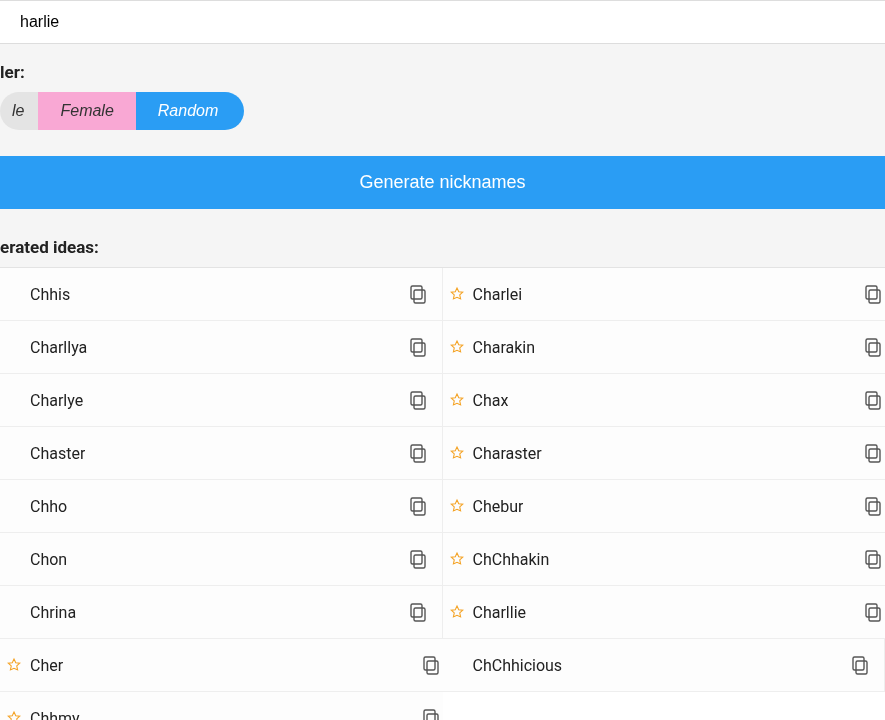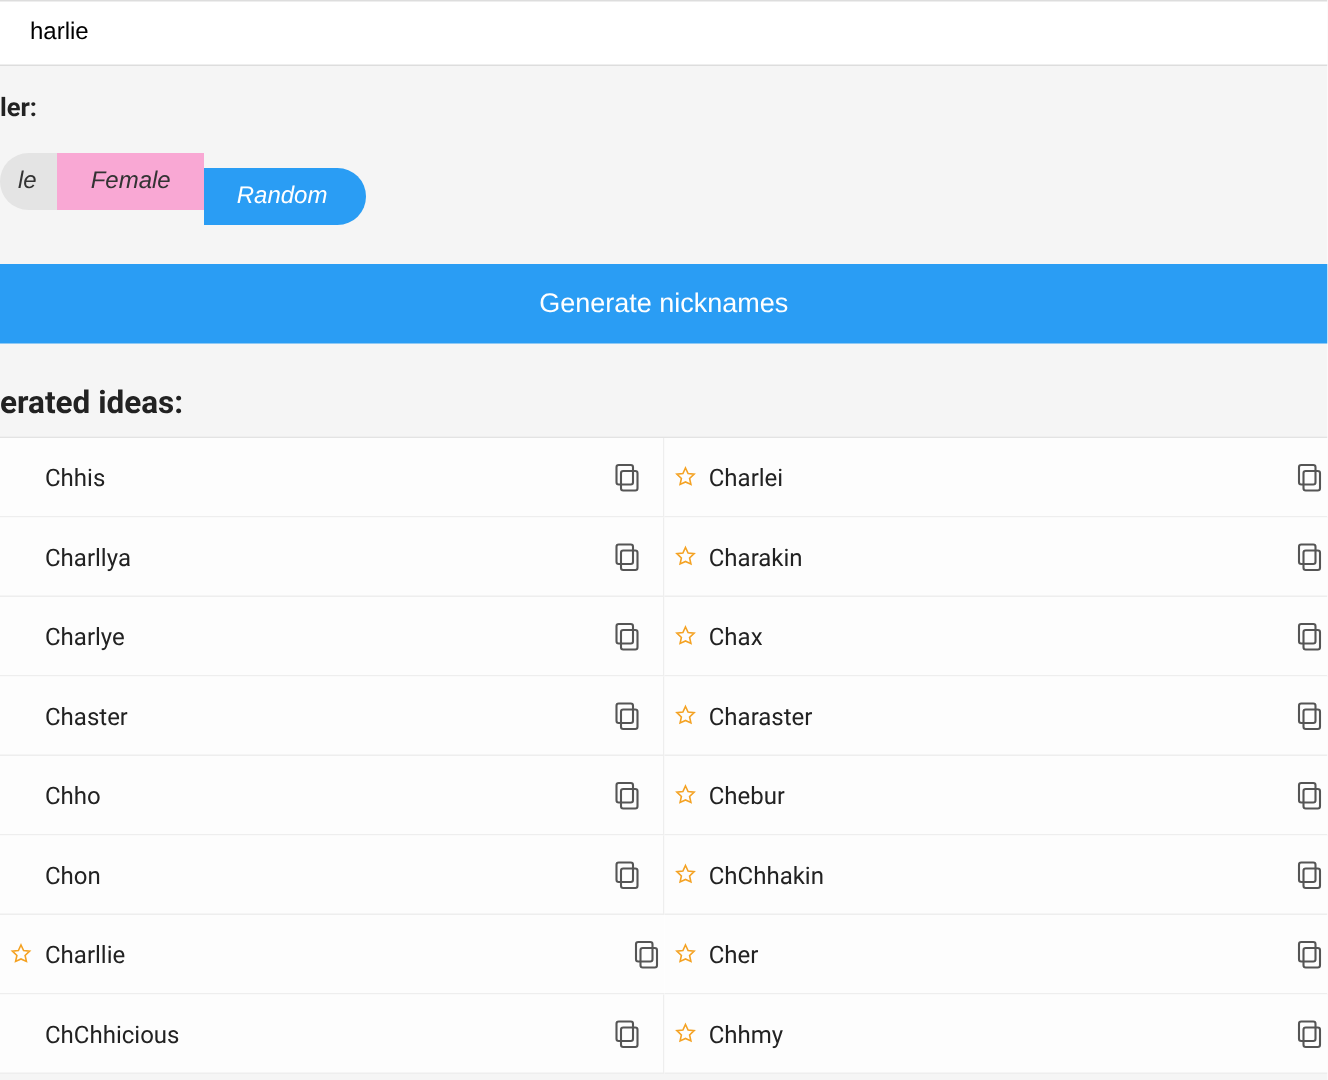--- a/index.html
+++ b/index.html
@@ -50,42 +50,41 @@
     border-top-left-radius: 20px;
     border-bottom-left-radius: 20px;
     padding-left: 12px;
     padding-right: 14px;
   }
   .gender-btn.last {
     border-top-right-radius: 20px;
     border-bottom-right-radius: 20px;
     padding-left: 22px;
     padding-right: 26px;
-    margin-top: 20px;
   }
   .gender-btn.active {
     background: #2a9df4;
     color: #fff;
   }
   .gender-btn:not(.active):not(.first):not(.last) {
     background: #f9a8d4;
   }
   .generate-btn {
     width: 100%;
     background: #2a9df4;
     color: #fff;
     border: none;
     font-size: 18px;
     padding: 16px 0;
     margin-top: 26px;
     cursor: pointer;
   }
   .ideas-label {
     font-weight: 700;
-    font-size: 21px;
+    font-size: 17px;
     margin-top: 28px;
     margin-bottom: 10px;
   }
   .ideas-grid {
     display: grid;
     grid-template-columns: 50% 50%;
     border-top: 1px solid #e3e3e3;
     background: #fff;
   }
   .idea-cell {
@@ -356,20 +355,36 @@
       <span class="idea-name">ChChhakin</span>
     </div>
     <span class="copy-icon">
       <svg viewBox="0 0 24 24">
           <rect x="8" y="8" width="11" height="13" rx="1.5"></rect>
           <rect x="5" y="4" width="11" height="13" rx="1.5"></rect>
         </svg>
     </span>
   </div>
 
+  <div class="idea-cell">
+    <div class="idea-left">
+      <span class="star-icon star-hidden">
+        <svg viewBox="0 0 24 24">
+            <path fill="none" stroke="currentColor" stroke-width="1.6" d="M12 3l2.6 5.6 6 .6-4.5 4.2 1.3 6L12 16.9 6.6 19.4l1.3-6L3.4 9.2l6-.6L12 3z"></path>
+          </svg>
+      </span>
+      <span class="idea-name">Chrina</span>
+    </div>
+    <span class="copy-icon">
+      <svg viewBox="0 0 24 24">
+          <rect x="8" y="8" width="11" height="13" rx="1.5"></rect>
+          <rect x="5" y="4" width="11" height="13" rx="1.5"></rect>
+        </svg>
+    </span>
+  </div>
   <div class="idea-cell right">
     <div class="idea-left">
       <span class="star-icon">
         <svg viewBox="0 0 24 24">
             <path fill="none" stroke="currentColor" stroke-width="1.6" d="M12 3l2.6 5.6 6 .6-4.5 4.2 1.3 6L12 16.9 6.6 19.4l1.3-6L3.4 9.2l6-.6L12 3z"></path>
           </svg>
       </span>
       <span class="idea-name">Charllie</span>
     </div>
     <span class="copy-icon">

